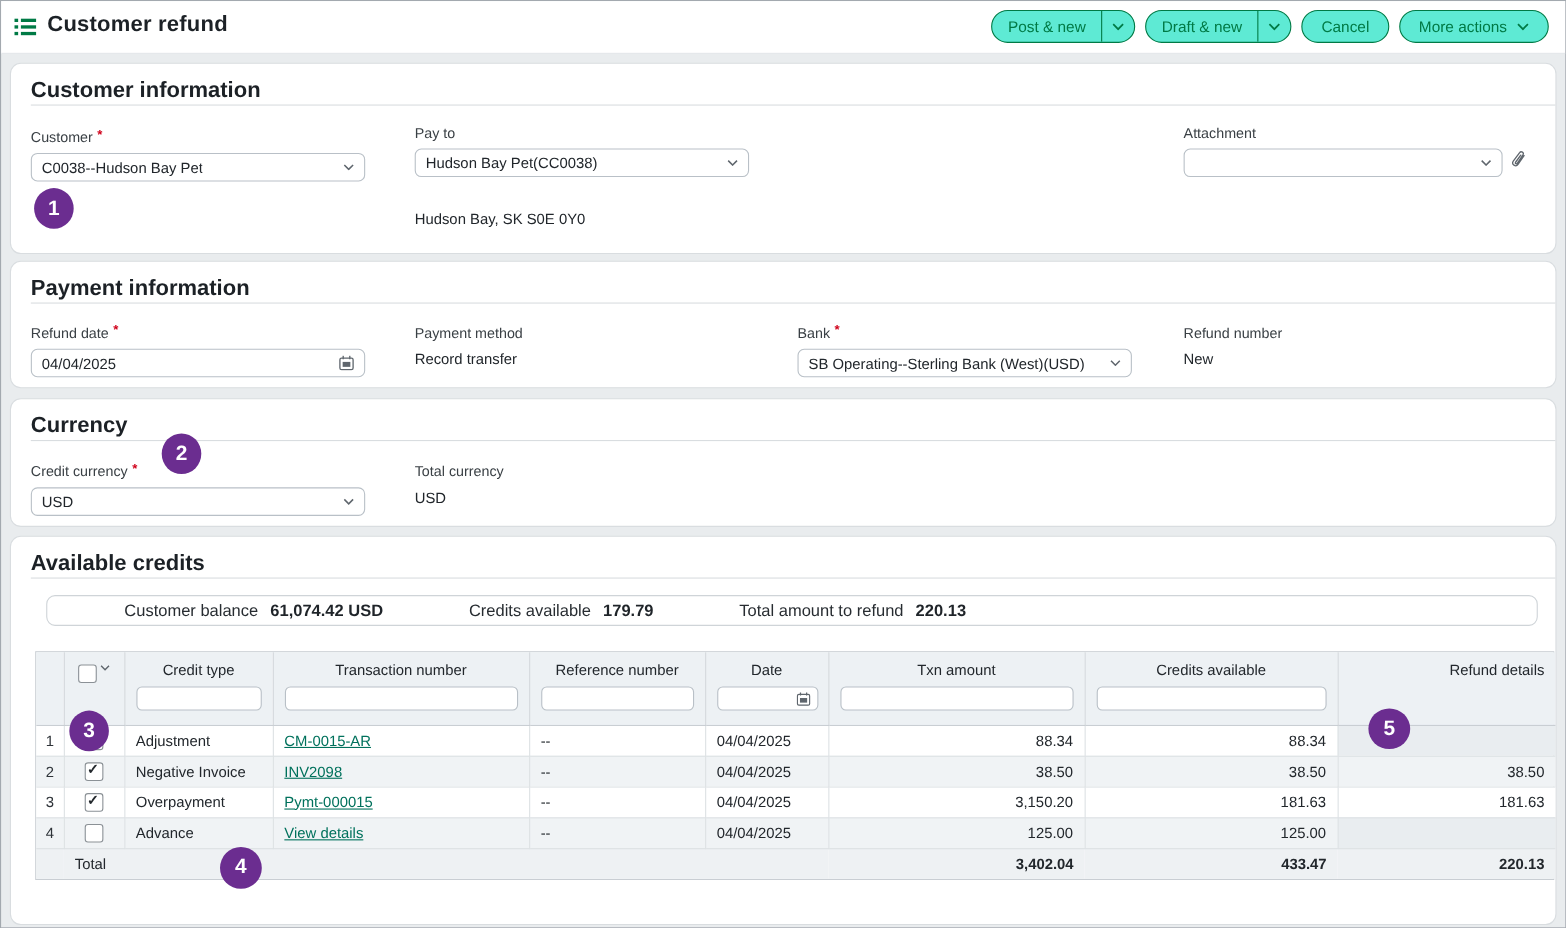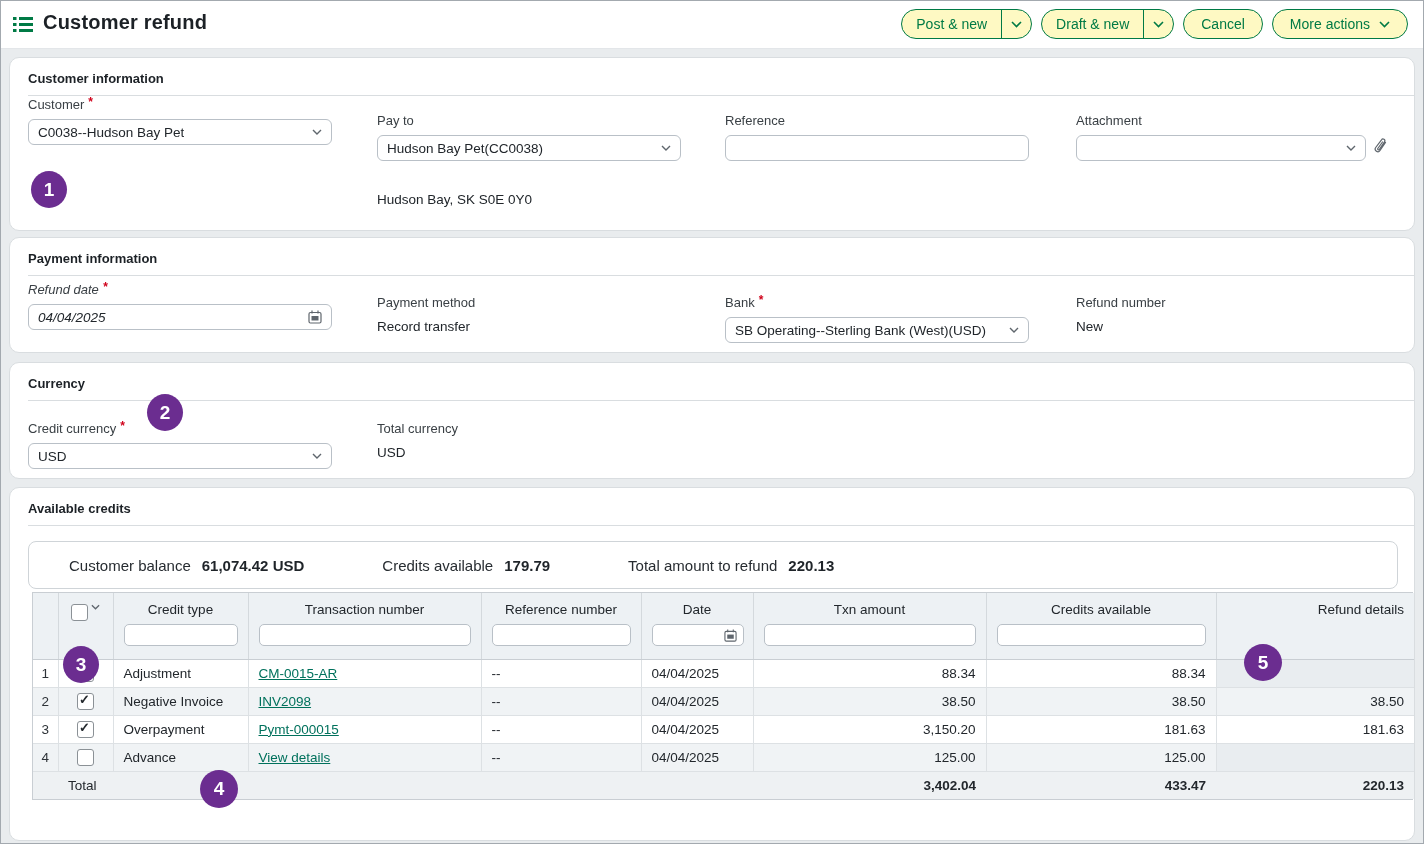--- a/index.html
+++ b/index.html
@@ -3,55 +3,55 @@
 <meta charset="utf-8">
 <style>
   html,body{margin:0;padding:0;background:#fff;font-family:"Liberation Sans",sans-serif;}
   .screen{position:relative;width:1422px;height:842px;border:1px solid #a3a9af;background:#e9ecee;overflow:hidden;}
 
   
   .topbar{position:absolute;top:0;left:0;right:0;height:47px;background:#fff;border-bottom:1px solid #e3e6e9;}
   .page-title{position:absolute;left:42px;top:10px;font-size:20px;font-weight:700;color:#1c2126;letter-spacing:.2px;}
   .menu-icon{position:absolute;left:12px;top:15px;cursor:pointer;}
   .actions{position:absolute;right:15px;top:8px;display:flex;gap:9px;align-items:center;}
-  .btn,.btn-split{height:30px;box-sizing:border-box;background:#fef9c3;border:1.5px solid #007a45;border-radius:16px;
+  .btn,.btn-split{height:30px;box-sizing:border-box;background:#5eead4;border:1.5px solid #007a45;border-radius:16px;
     color:#007a45;font-size:14px;font-weight:500;display:inline-flex;align-items:center;cursor:pointer;}
   .btn{padding:0 17px;}
   .btn-split{padding:0;overflow:hidden;}
   .btn-split .main{padding:0 14px;display:flex;align-items:center;height:100%;border-right:1px solid #007a45;}
   .btn-split .chev{width:29px;height:100%;display:flex;align-items:center;justify-content:center;}
   .btn .chev-inline{margin-left:9px;display:flex;align-items:center;}
 
   
   .panel{position:absolute;left:8px;right:8px;background:#fff;border:1px solid #d9dde0;border-radius:10px;}
   #panel-customer{top:56px;height:172px;}
   #panel-payment{top:236px;height:114px;padding-left:35px;}
   #panel-currency{top:361px;height:115px;}
   #panel-credits{top:486px;height:352px;}
-  .panel h2{position:absolute;left:18px;top:13px;margin:0;font-size:13px;font-weight:700;color:#1c2126;}
+  .panel h2{position:absolute;left:18px;top:13px;margin:0;font-size:20px;font-weight:700;color:#1c2126;}
   .rule{position:absolute;left:18px;right:0;top:37px;border-top:1px solid #d9dde0;}
 
   .fgroup{position:absolute;width:304px;}
   .flabel{font-size:13px;color:#3a4045;margin-bottom:7px;display:flex;align-items:flex-start;gap:4px;}
   .req{color:#d0021b;font-size:12px;line-height:10px;font-weight:700;}
   .control{height:24px;border:1px solid #b9c0c7;border-radius:6px;background:#fff;display:flex;align-items:center;
     justify-content:space-between;padding:0 9px;font-size:13.5px;color:#21262b;cursor:pointer;box-sizing:content-box;}
   .control .val{white-space:nowrap;overflow:hidden;}
   .readonly-value{font-size:13.5px;color:#21262b;margin-top:9px;}
   .address{font-size:13.5px;color:#21262b;margin-top:31px;}
   .with-clip{display:flex;align-items:center;gap:8px;}
   .with-clip .control{flex:1;}
 
   
   .badge{position:absolute;width:36px;height:37px;border-radius:50%;background:#6b2d90;color:#fff;z-index:6;
     display:flex;align-items:center;justify-content:center;font-size:19px;font-weight:700;}
 
   
-  .summary-box{position:absolute;left:18px;right:16px;top:53px;height:48px;border:1px solid #cfd4d8;border-radius:8px;
-    display:flex;align-items:center;padding-left:40px;gap:78px;box-sizing:border-box;}
+  .summary-box{position:absolute;left:32px;right:16px;top:53px;height:28px;border:1px solid #cfd4d8;border-radius:8px;
+    display:flex;align-items:center;padding-left:70px;gap:78px;box-sizing:border-box;}
   .sum-item{display:flex;align-items:baseline;gap:11px;font-size:15px;color:#272c31;}
   .sum-item .sv{font-weight:700;color:#1f2429;}
 
   .grid{position:absolute;left:22px;top:104px;width:1381px;border:1px solid #c9ced3;box-sizing:border-box;background:#fff;}
   .items-bar{height:32px;background:#e3e7ea;border-bottom:1px solid #c9ced3;display:flex;align-items:center;
     padding-left:12px;font-size:13.5px;color:#21262b;}
   table{border-collapse:collapse;table-layout:fixed;width:100%;}
   thead th{background:#edf1f4;border-right:1px solid #d4d9dd;border-bottom:1px solid #c9ced3;height:66px;
     vertical-align:top;padding:9px 10px 0;font-size:13.5px;font-weight:400;color:#22272c;text-align:center;box-sizing:border-box;}
   thead th:last-child{border-right:none;}
@@ -125,21 +125,21 @@
             </svg>
         </span>
       </div>
     </div>
   </div>
 
   <div class="panel" id="panel-customer">
     <h2>Customer information</h2>
     <div class="rule"></div>
 
-    <div class="fgroup" style="left:18px;top:39px;">
+    <div class="fgroup" style="left:18px;top:59px;">
       <div class="flabel">
           <span>Customer</span>
           <span class="req">*</span>
         </div>
       <div class="control">
         <span class="val">C0038--Hudson Bay Pet</span>
         <svg width="10" height="6" viewBox="0 0 10 6">
             <path d="M1 1 L5 5 L9 1" stroke="#5f666d" stroke-width="1.4" fill="none"></path>
           </svg>
       </div>
@@ -151,28 +151,20 @@
         </div>
       <div class="control">
         <span class="val">Hudson Bay Pet(CC0038)</span>
         <svg width="10" height="6" viewBox="0 0 10 6">
             <path d="M1 1 L5 5 L9 1" stroke="#5f666d" stroke-width="1.4" fill="none"></path>
           </svg>
       </div>
       <div class="address">Hudson Bay, SK S0E 0Y0</div>
     </div>
 
-    <div class="fgroup" style="left:715px;top:55px;">
-      <div class="flabel">
-          <span>Reference</span>
-        </div>
-      <div class="control">
-        <span class="val"></span>
-      </div>
-    </div>
 
     <div class="fgroup with-clip-wrap" style="left:1066px;top:55px;width:312px;">
       <div class="flabel">
           <span>Attachment</span>
         </div>
       <div class="with-clip">
         <div class="control">
           <span class="val"></span>
           <svg width="10" height="6" viewBox="0 0 10 6">
               <path d="M1 1 L5 5 L9 1" stroke="#5f666d" stroke-width="1.4" fill="none"></path>
@@ -184,21 +176,21 @@
             </svg>
         </span>
       </div>
     </div>
   </div>
 
   <div class="panel" id="panel-payment">
     <h2>Payment information</h2>
     <div class="rule"></div>
 
-    <div class="fgroup" style="left:18px;top:44px;font-style:italic;">
+    <div class="fgroup" style="left:18px;top:57px;">
       <div class="flabel">
           <span>Refund date</span>
           <span class="req">*</span>
         </div>
       <div class="control">
         <span class="val">04/04/2025</span>
         <svg width="14" height="14" viewBox="0 0 14 14">
             <rect x="1" y="2.5" width="12" height="10.5" rx="1.5" stroke="#5f666d" fill="none" stroke-width="1.2"></rect>
             <line x1="4" y1="0.5" x2="4" y2="3.5" stroke="#5f666d" stroke-width="1.2"></line>
             <line x1="10" y1="0.5" x2="10" y2="3.5" stroke="#5f666d" stroke-width="1.2"></line>

